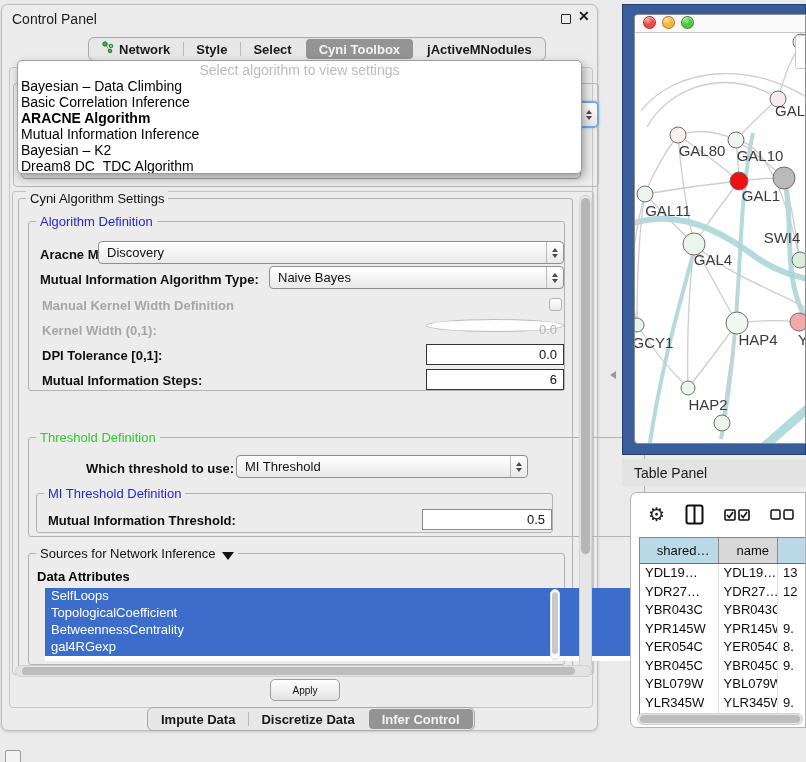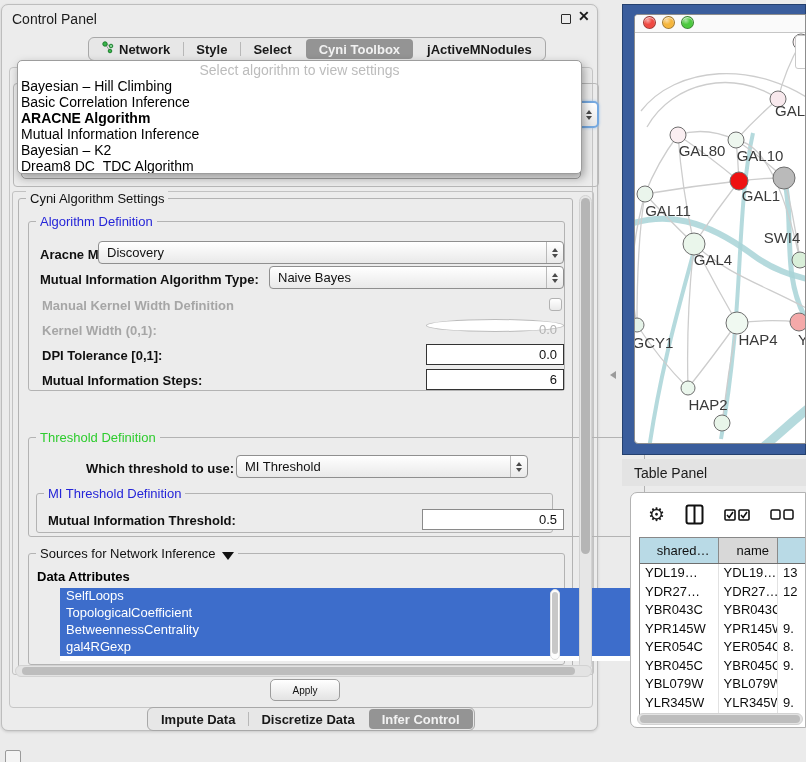--- a/index.html
+++ b/index.html
@@ -174,21 +174,21 @@
       <div class="stepper" style="border:none;">
           <i class="up"></i>
           <i class="dn"></i>
         </div>
     </div>
     <div class="bg-combo2">gal-filtered sif default node</div>
 
     <div class="dropdown">
       <div class="dd-placeholder">Select algorithm to view settings</div>
       <div id="dd-items">
-          <div class="dd-item">Bayesian – Hill Climbing</div>
+          <div class="dd-item">Bayesian – Data Climbing</div>
           <div class="dd-item">Basic Correlation Inference</div>
           <div class="dd-item bold">ARACNE Algorithm</div>
           <div class="dd-item">Mutual Information Inference</div>
           <div class="dd-item">Bayesian – K2</div>
           <div class="dd-item">Dream8 DC_TDC Algorithm</div>
         </div>
     </div>
 
     <div class="gbox" style="left:10px; top:186px; width:582px; height:484px; border-color:#c2c2c2;"></div>
 
@@ -233,29 +233,29 @@
       <span>MI Threshold</span>
       <span class="stepper">
           <i class="up"></i>
           <i class="dn"></i>
         </span>
     </div>
     <div class="gbox" style="left:34px; top:488px; width:517px; height:40px;">
       <span class="legend blue">MI Threshold Definition</span>
     </div>
     <div class="lbl" style="left:46px; top:508px;">Mutual Information Threshold:</div>
-    <div class="field mid" style="left:420px; top:504px; width:142px;">0.5</div>
+    <div class="field mid" style="left:420px; top:504px; width:130px;">0.5</div>
 
     <div class="gbox" style="left:26px; top:548px; width:537px; height:112px;">
       <span class="legend">
         <span>Sources for Network Inference</span><span class="tri-down"></span>
       </span>
     </div>
     <div class="attr-label" style="left:35px; top:564px;">Data Attributes</div>
-    <div class="attr-list" style="left:58px; top:583px; width:607px; height:73px;" id="attr-list">
+    <div class="attr-list" style="left:43px; top:583px; width:607px; height:73px;" id="attr-list">
         <div class="attr-item">SelfLoops</div>
         <div class="attr-item">TopologicalCoefficient</div>
         <div class="attr-item">BetweennessCentrality</div>
         <div class="attr-item">gal4RGexp</div>
       </div>
     <div class="vscroll" style="left:548px; top:584px; width:10px; height:71px; background:#fdfdfd; border-color:#e0e0e0;">
       <div class="vthumb" style="top:2px; height:62px; background:#c8c8c8;"></div>
     </div>
 
     <div class="vscroll" style="left:577px; top:190px; width:13px; height:476px;">

